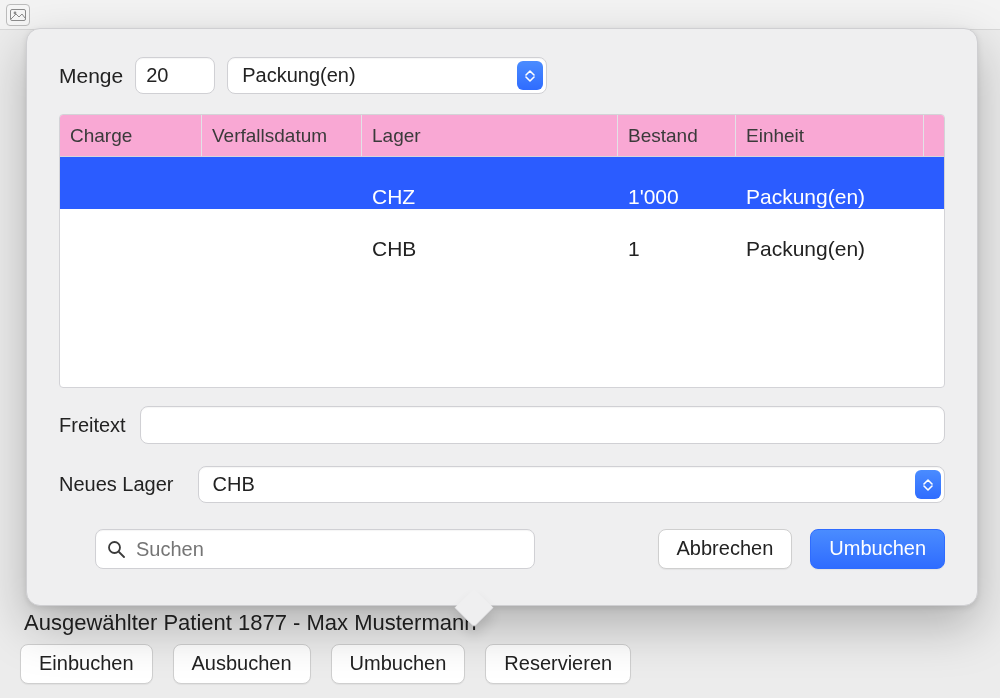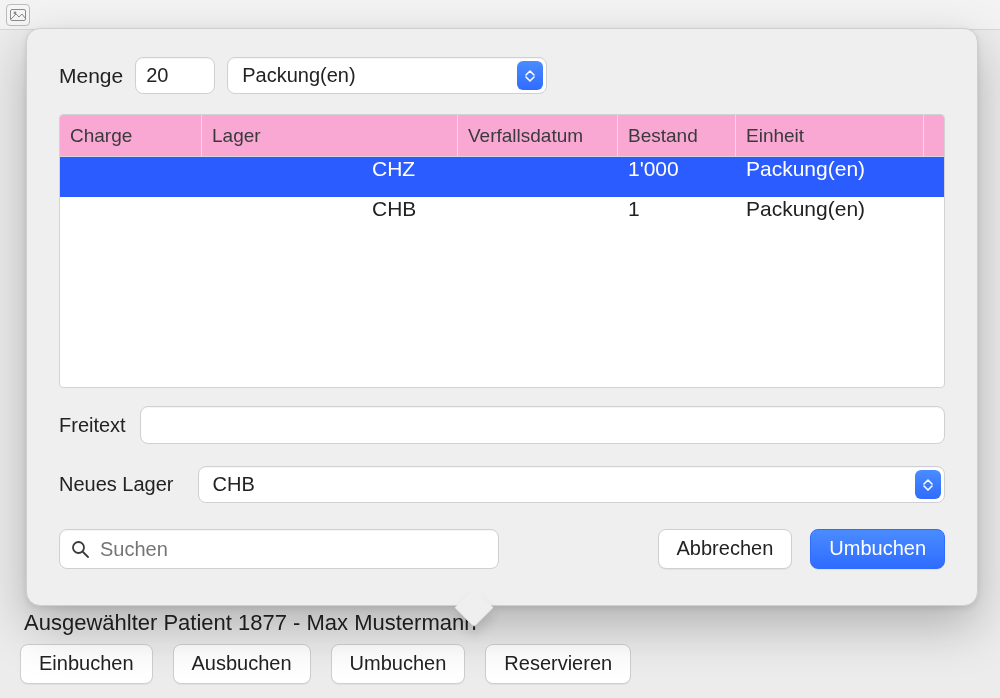--- a/index.html
+++ b/index.html
@@ -132,22 +132,22 @@
   }
   .th {
     padding:10px 10px 0;
     font-size:19px;
     color:#3a3a3a;
     border-right:1px solid #e2e2e6;
   }
   .th:last-child { border-right:none; }
   .tbody .tr {
     display:flex;
-    height:40px;
-    align-items:flex-start;
+    height:52px;
+    align-items:flex-end;
   }
   .tbody .tr.selected {
     background:#2b5cff;
     color:#fff;
   }
   .td {
     padding:0 10px;
     font-size:21px;
     white-space:nowrap;
     overflow:hidden;
@@ -161,21 +161,21 @@
   .thead .tail { width:10px; flex:0 0 10px; }
 
   .freitext-row { margin-top:18px; display:flex; align-items:center; gap:14px; }
   .freitext-input { flex:1; height:38px; }
 
   .neues-row { margin-top:22px; display:flex; align-items:center; gap:24px; }
   .neues-select { flex:1; }
 
   .bottom-row {
     margin-top:26px;
-    display:flex; align-items:center; gap:18px;
+    display:flex; align-items:center; gap:18px;margin-left:36px;
   }
   .search-wrap {
     flex:0 0 440px;
     position:relative;
   }
   .search-input {
     width:100%; height:40px;
     padding-left:40px;
     color:#9a9a9e;
   }
@@ -221,22 +221,22 @@
         <svg width="10" height="6" viewBox="0 0 10 6">
             <path d="M1 1 L5 5 L9 1" fill="none" stroke="white" stroke-width="1.6" stroke-linecap="round" stroke-linejoin="round"></path>
           </svg>
       </span>
     </div>
   </div>
 
   <div class="table-wrap">
     <div class="thead">
       <div class="th col-charge">Charge</div>
+      <div class="th col-verfall">Verfallsdatum</div>
       <div class="th col-lager">Lager</div>
-      <div class="th col-verfall">Verfallsdatum</div>
       <div class="th col-bestand">Bestand</div>
       <div class="th col-einheit">Einheit</div>
       <div class="th tail"></div>
     </div>
     <div class="tbody" id="tbody">
         <div class="tr selected">
           <div class="td col-charge"></div>
           <div class="td col-verfall"></div>
           <div class="td col-lager">CHZ</div>
           <div class="td col-bestand">1'000</div>

